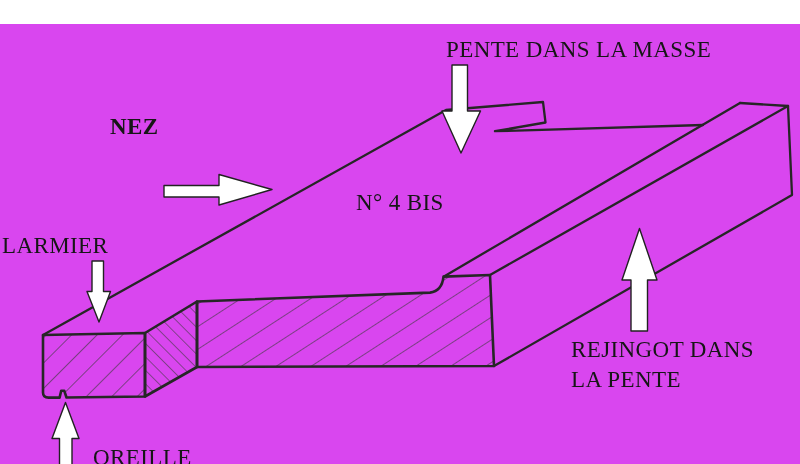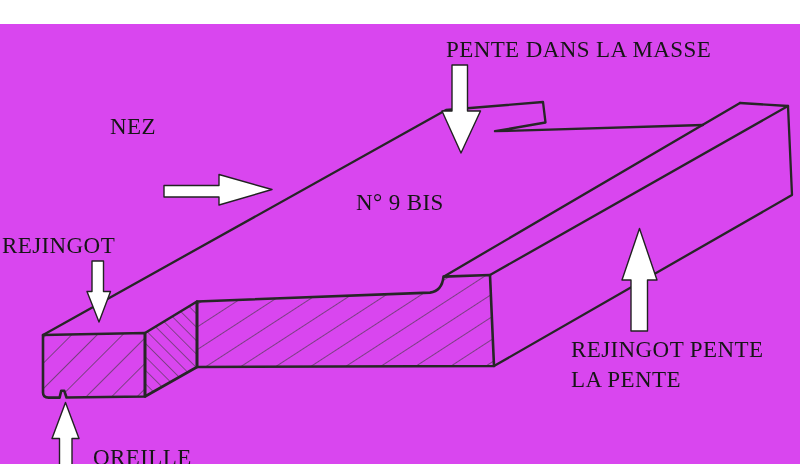--- a/index.html
+++ b/index.html
@@ -61,28 +61,28 @@
       <path d="M452,41 L467.5,41 L467.5,87 L480.5,87 L461,129 L442,87 L452,87 Z"></path>
       <path d="M164,161.5 L219,161.5 L219,150.5 L272,165.5 L219,181 L219,173 L164,173 Z"></path>
       <path d="M92,237 L103.5,237 L103.5,267.5 L110.5,267.5 L99,298 L87,267.5 L92,267.5 Z"></path>
       <path d="M65.5,378.5 L79,414.5 L72,414.5 L72,452 L59.5,452 L59.5,414.5 L52,414.5 Z"></path>
       <path d="M639.5,204.5 L657,256 L647.5,256 L647.5,307 L631,307 L631,256 L622,256 Z"></path>
     </g>
   </svg>
 
   <div class="lbl" style="left:446px;top:11px;">PENTE DANS LA MASSE</div>
 
-  <div class="lbl" style="left:110px;top:88px;">
+  <div class="lbl" style="left:110px;top:88px;font-weight:bold;">
     <div>NEZ</div>
   </div>
 
-  <div class="lbl" style="left:2px;top:207px;">REJINGOT</div>
+  <div class="lbl" style="left:2px;top:207px;">LARMIER</div>
 
-  <div class="lbl" style="left:356px;top:164px;">N° 9 BIS</div>
+  <div class="lbl" style="left:356px;top:164px;">N° 4 BIS</div>
 
   <div class="lbl" style="left:93px;top:419px;">OREILLE</div>
 
   <div class="lbl" style="left:571px;top:311px;line-height:30px;">
-    <div>REJINGOT PENTE</div>
+    <div>REJINGOT DANS</div>
     <div>LA PENTE</div>
   </div>
 
 </div>
 
 </body></html>

